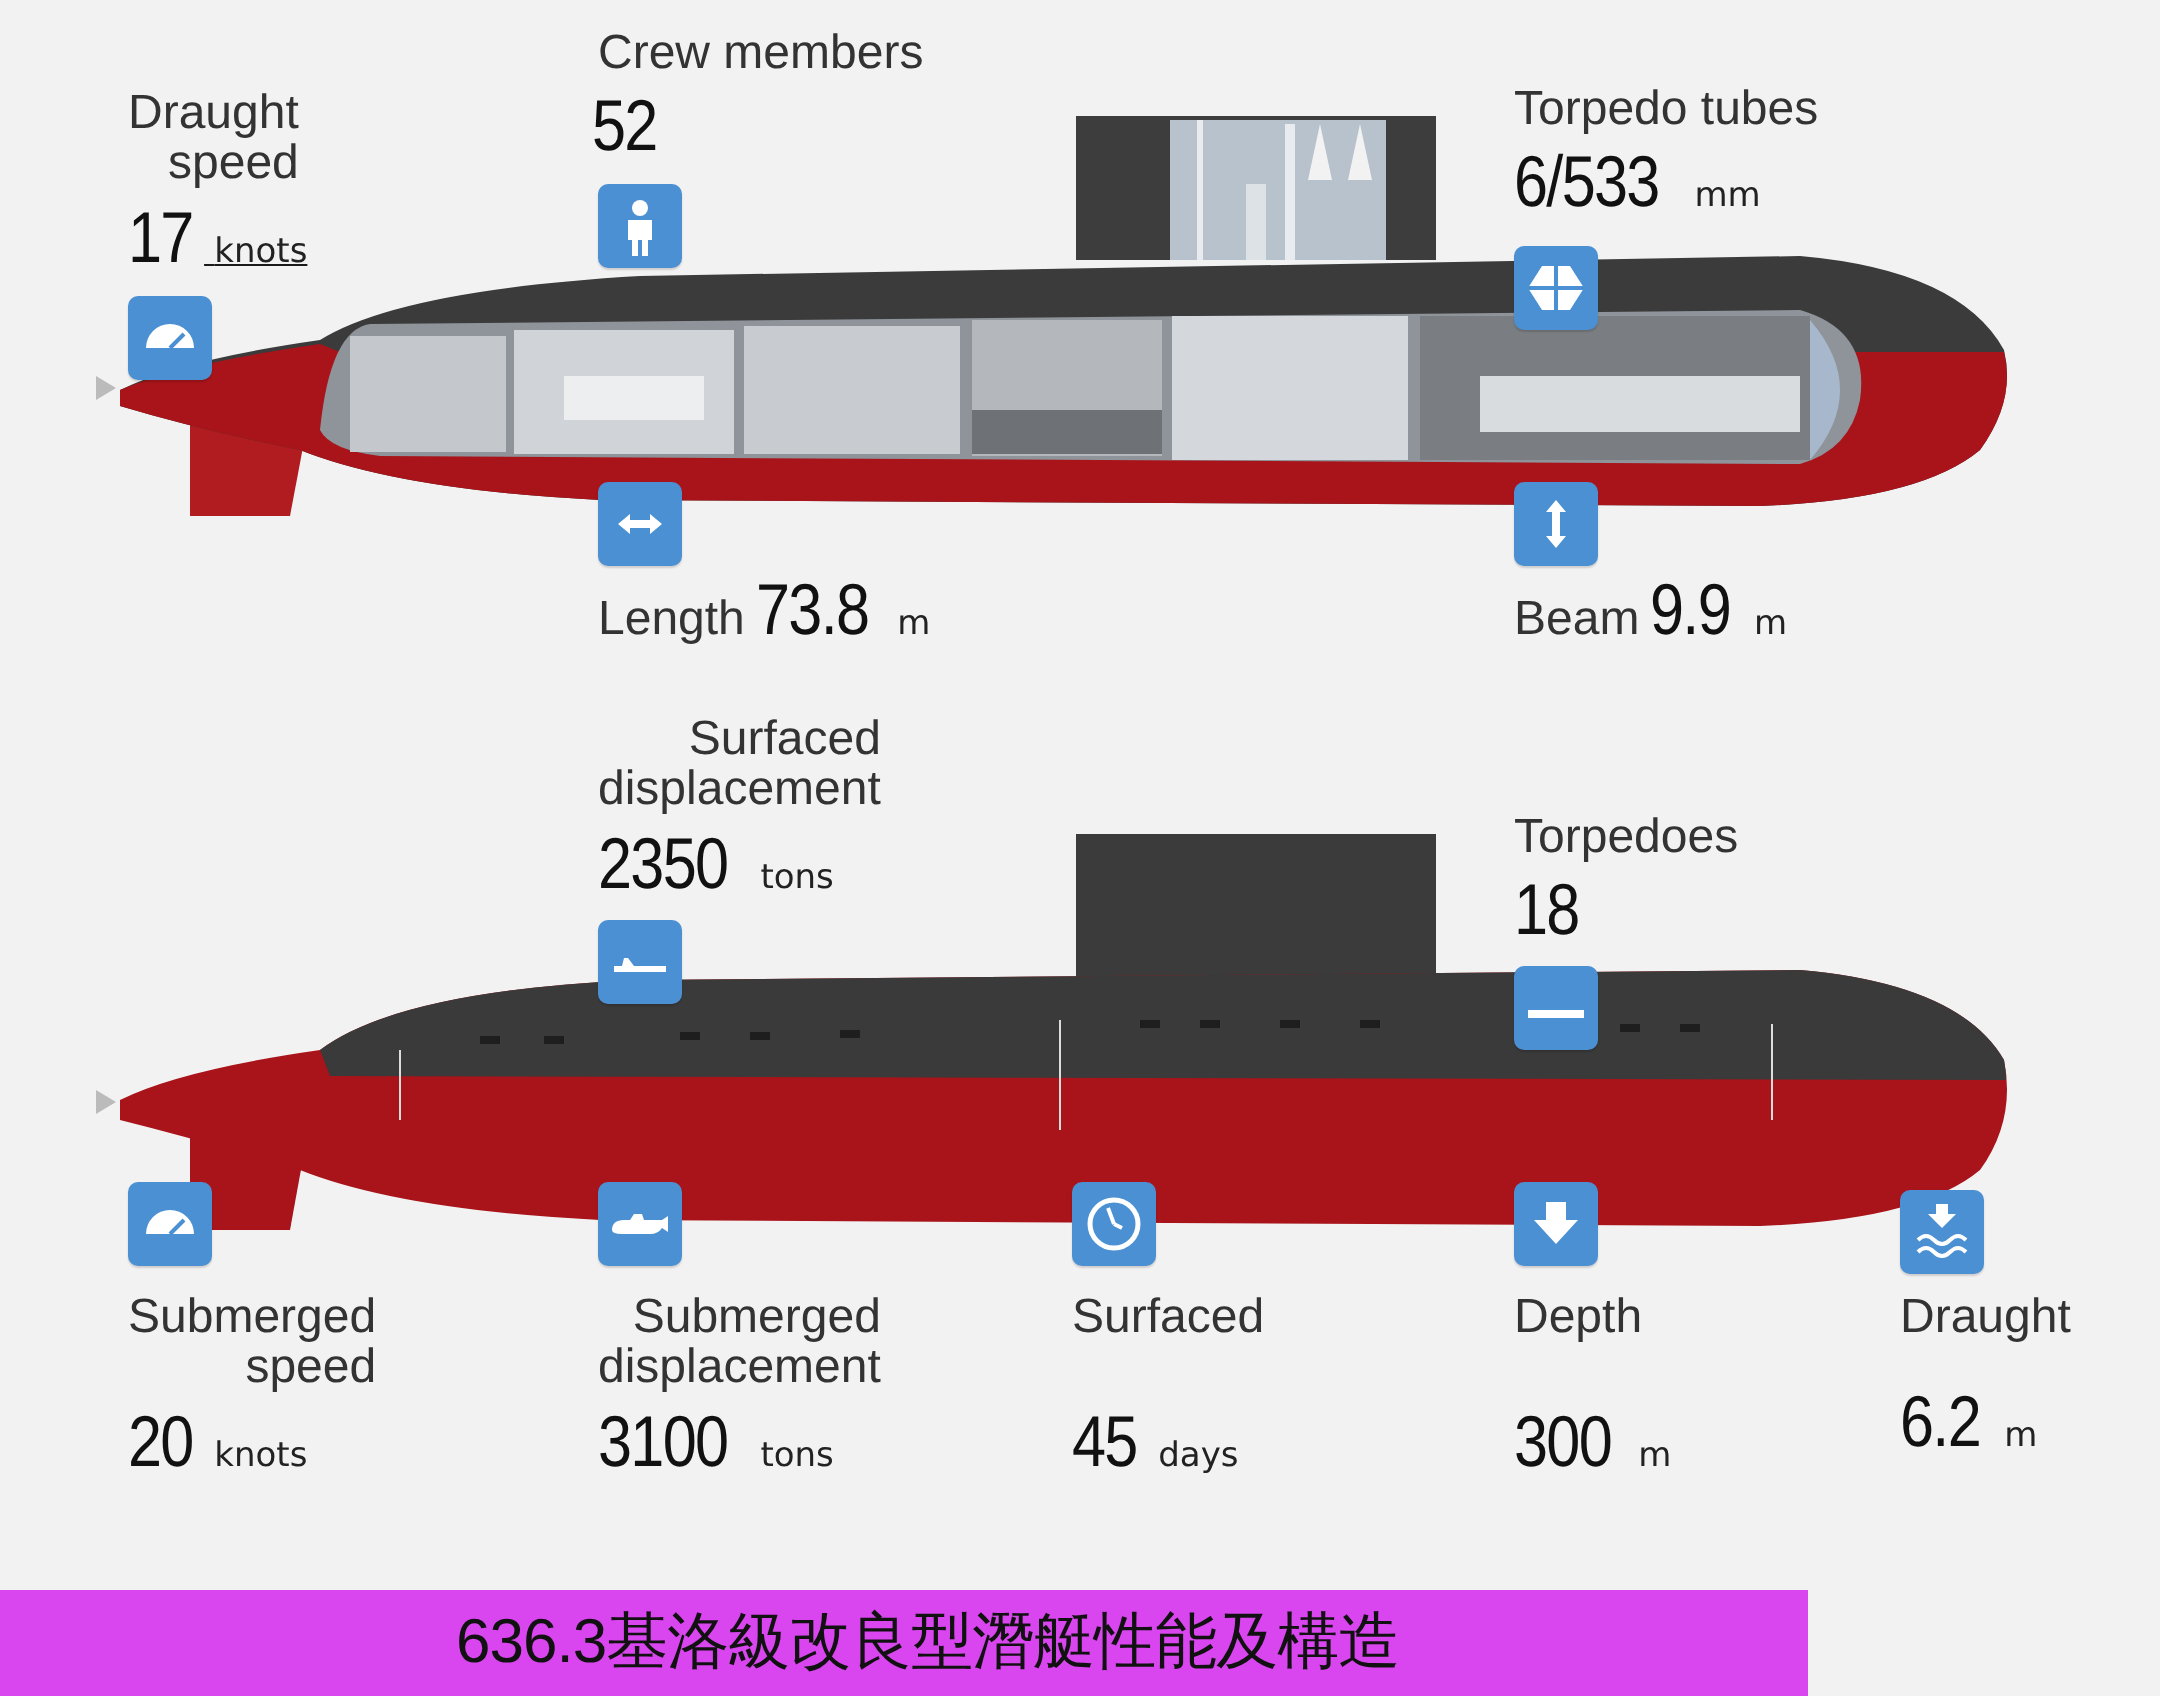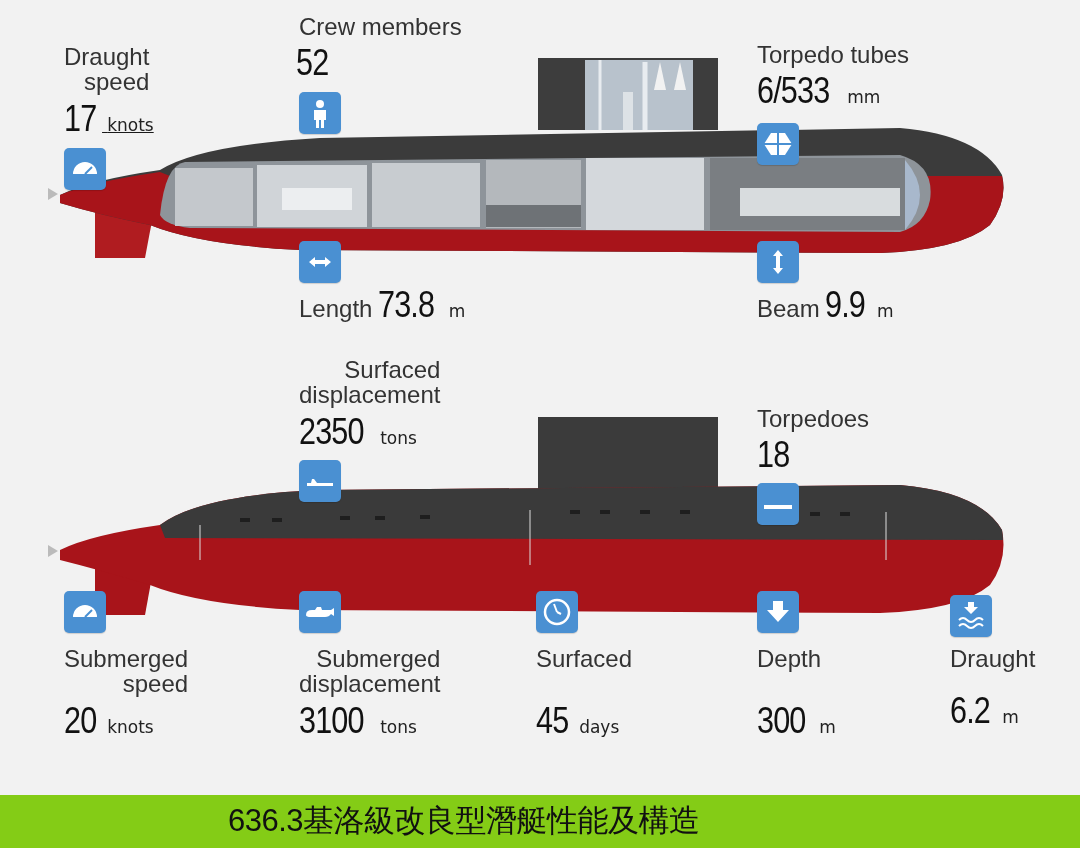--- a/index.html
+++ b/index.html
@@ -13,22 +13,22 @@
   .label { font-size:24px; line-height:25px; color:#333; font-family:Liberation Sans, sans-serif;text-align:right; }
   .value { font-family:"Liberation Sans", sans-serif; font-size:36px; line-height:38px; color:#111; letter-spacing:-1px; transform:scaleX(0.85); transform-origin:left center; display:inline-block; }
   .unit { font-size:17px; color:#222; font-family:"DejaVu Sans", sans-serif; letter-spacing:0; }
   .icon {
     position:absolute; width:42px; height:42px; border-radius:5px;
     background:#4a90d2; display:flex; align-items:center; justify-content:center;
     box-shadow:0 1px 1px rgba(0,0,0,0.15);
   }
   .icon svg { width:34px; height:34px; }
   .footer {
-    position:absolute; left:0; top:795px; width:1080px; height:53px;
-    background:#84cc16;
+    position:absolute; left:0; top:795px; width:904px; height:53px;
+    background:#d946ef;
   }
   .footer-title {
     position:absolute; left:228px; top:8px; font-size:31px; line-height:36px;
     font-family:"Liberation Sans", sans-serif; color:#111; letter-spacing:-0.5px;
   }
 </style>
 </head>
 <body>
 
 <div class="abs" style="left:0;top:0;width:1080px;height:300px;">

